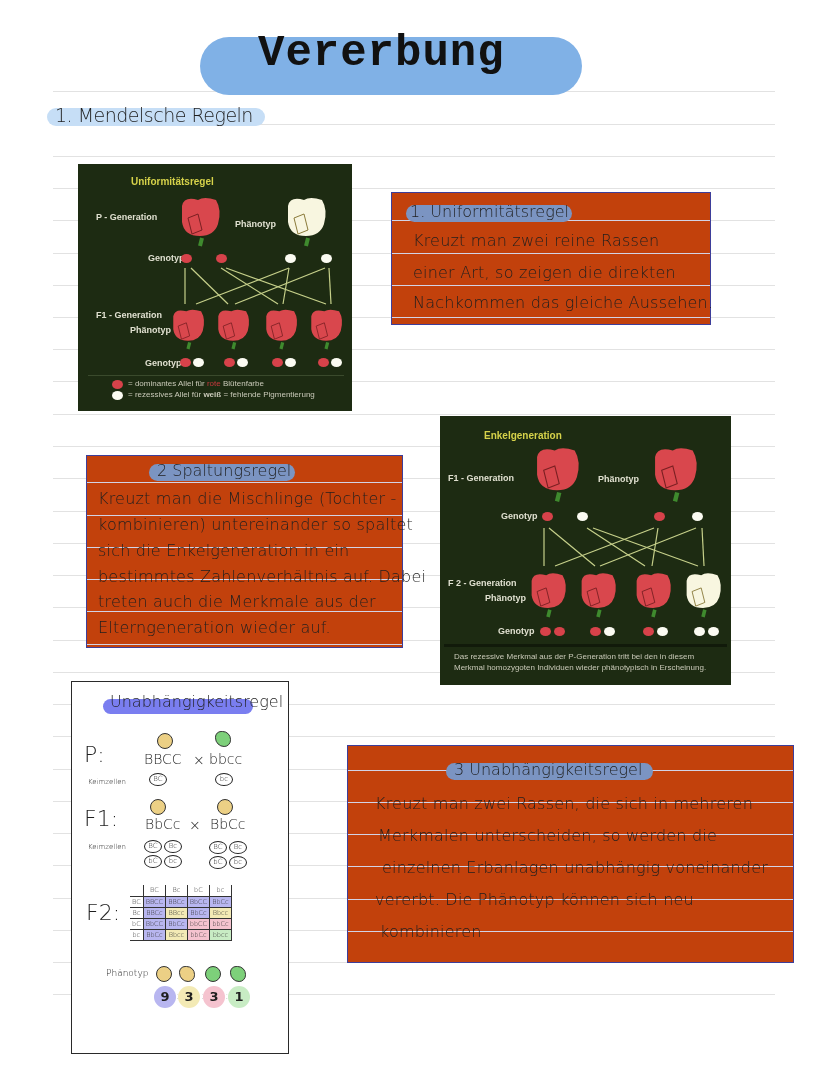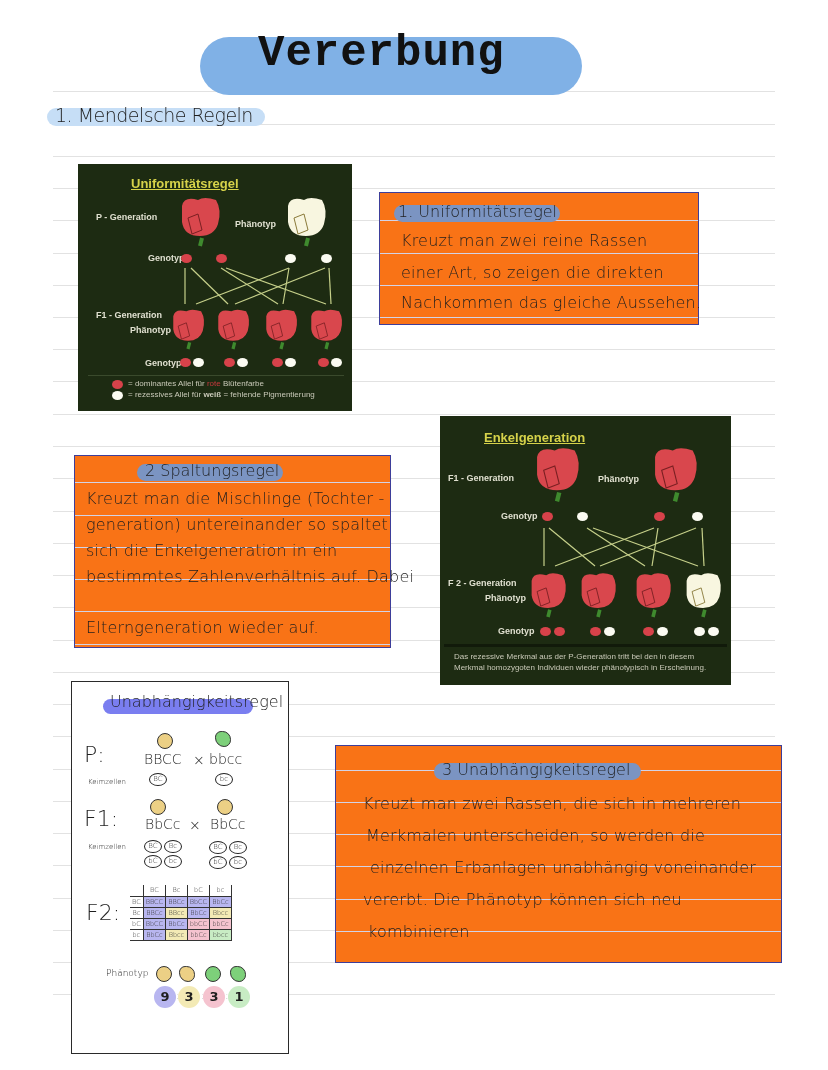--- a/index.html
+++ b/index.html
@@ -24,33 +24,33 @@
   .section-pill {
     position: absolute; left: 47px; top: 108px; width: 218px; height: 18px;
     background: #c6def6; border-radius: 10px;
   }
   .section-text {
     position: absolute; left: 55px; top: 104px; font-size: 19px; letter-spacing: -0.5px;
   }
 
   
   .slide { position: absolute; background: #1d2b12; color: #d8d8c6; font-family: "Liberation Sans", sans-serif; }
-  .slide .s-title { position: absolute; color: #d6d24a; font-weight: bold; font-size: 13px; text-decoration: underline; }
+  .slide .s-title { position: absolute; color: #d6d24a; font-weight: bold; font-size: 10px; }
   .slide .s-lbl { position: absolute; font-weight: bold; font-size: 9px; color: #e0e0d0; }
   .slide .dot { position: absolute; width: 11px; height: 9px; border-radius: 50%; }
   .dot.r { background: #d7424a; }
   .dot.w { background: #fbfbf2; }
   .flower { position: absolute; }
   .slide svg.arrows { position: absolute; left: 0; top: 0; }
   .slide .legend { position: absolute; font-size: 8px; color: #c9c9b8; }
   .slide .divider { position: absolute; height: 1px; background: #3a4a2c; }
 
   
   .card {
-    position: absolute; background: #f97316; border: 1.5px solid #3d3e9a;
+    position: absolute; background: #c2410c; border: 1.5px solid #3d3e9a; margin-left: 12px;
   }
   .card .line { position: absolute; left: 0; width: 100%; height: 1px; background: #d3d3e6; }
   .card .pill { position: absolute; background: #7b94c2; border-radius: 10px; height: 17px; }
   .card .ptitle { position: absolute; font-size: 16px; white-space: nowrap; }
   .card .txt { position: absolute; font-size: 16px; white-space: nowrap; letter-spacing: 0.2px; }
 
   
   .sheet { position: absolute; left: 71px; top: 681px; width: 218px; height: 373px; background: #fff; border: 1.5px solid #2a2a2a; }
   .sheet .pill { position: absolute; left: 31px; top: 17px; width: 150px; height: 15px; background: #7a7ef0; border-radius: 9px; }
   .sheet .stitle { position: absolute; left: 38px; top: 10px; font-size: 16px; white-space: nowrap; }
@@ -215,23 +215,24 @@
 <div class="card hand" style="left:74px;top:455px;width:317px;height:193px;">
   <div class="line" style="top:26px"></div>
     <div class="line" style="top:59px"></div>
     <div class="line" style="top:91px"></div>
     <div class="line" style="top:123px"></div>
     <div class="line" style="top:155px"></div>
     <div class="line" style="top:188px"></div>
   <div class="pill" style="left:62px;top:8px;width:146px;"></div>
   <div class="ptitle" style="left:70px;top:5px;">2 Spaltungsregel</div>
   <div class="txt" style="left:11px;top:33px;">Kreuzt man die Mischlinge (Tochter -</div>
-  <div class="txt" style="left:11px;top:59px;">generation) untereinander so spaltet</div>
+  <div class="txt" style="left:11px;top:59px;">kombinieren) untereinander so spaltet</div>
   <div class="txt" style="left:11px;top:85px;">sich die Enkelgeneration in ein</div>
   <div class="txt" style="left:11px;top:111px;">bestimmtes Zahlenverhältnis auf. Dabei</div>
+  <div class="txt" style="left:11px;top:136px;">treten auch die Merkmale aus der</div>
   <div class="txt" style="left:11px;top:162px;">Elterngeneration wieder auf.</div>
 </div>
 
 <div class="slide" style="left:440px;top:416px;width:291px;height:269px;">
   <div class="s-title" style="left:44px;top:14px;">Enkelgeneration</div>
   <div class="s-lbl" style="left:8px;top:57px;">F1 - Generation</div>
   <div class="s-lbl" style="left:158px;top:58px;">Phänotyp</div>
   <div class="s-lbl" style="left:61px;top:95px;">Genotyp</div>
   <div class="s-lbl" style="left:8px;top:162px;">F 2 - Generation</div>
   <div class="s-lbl" style="left:45px;top:177px;">Phänotyp</div>

